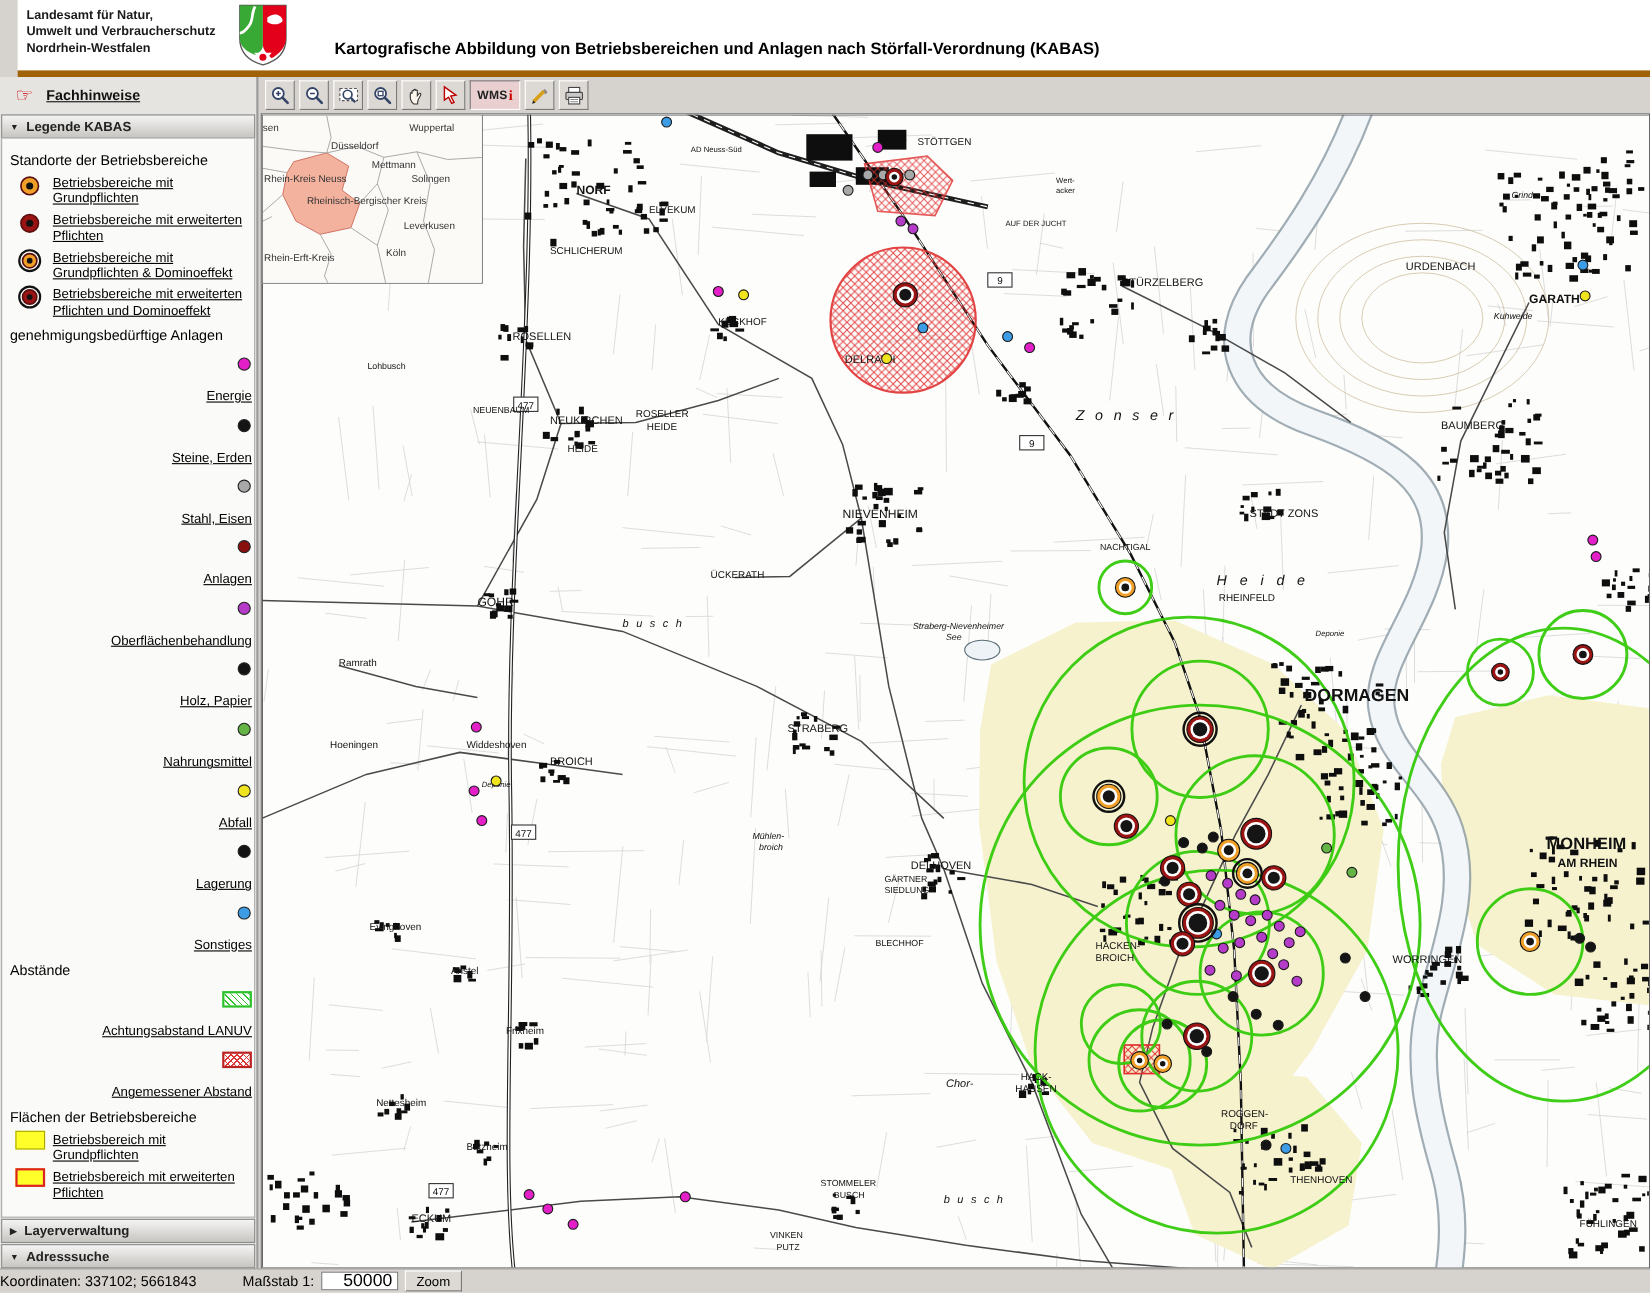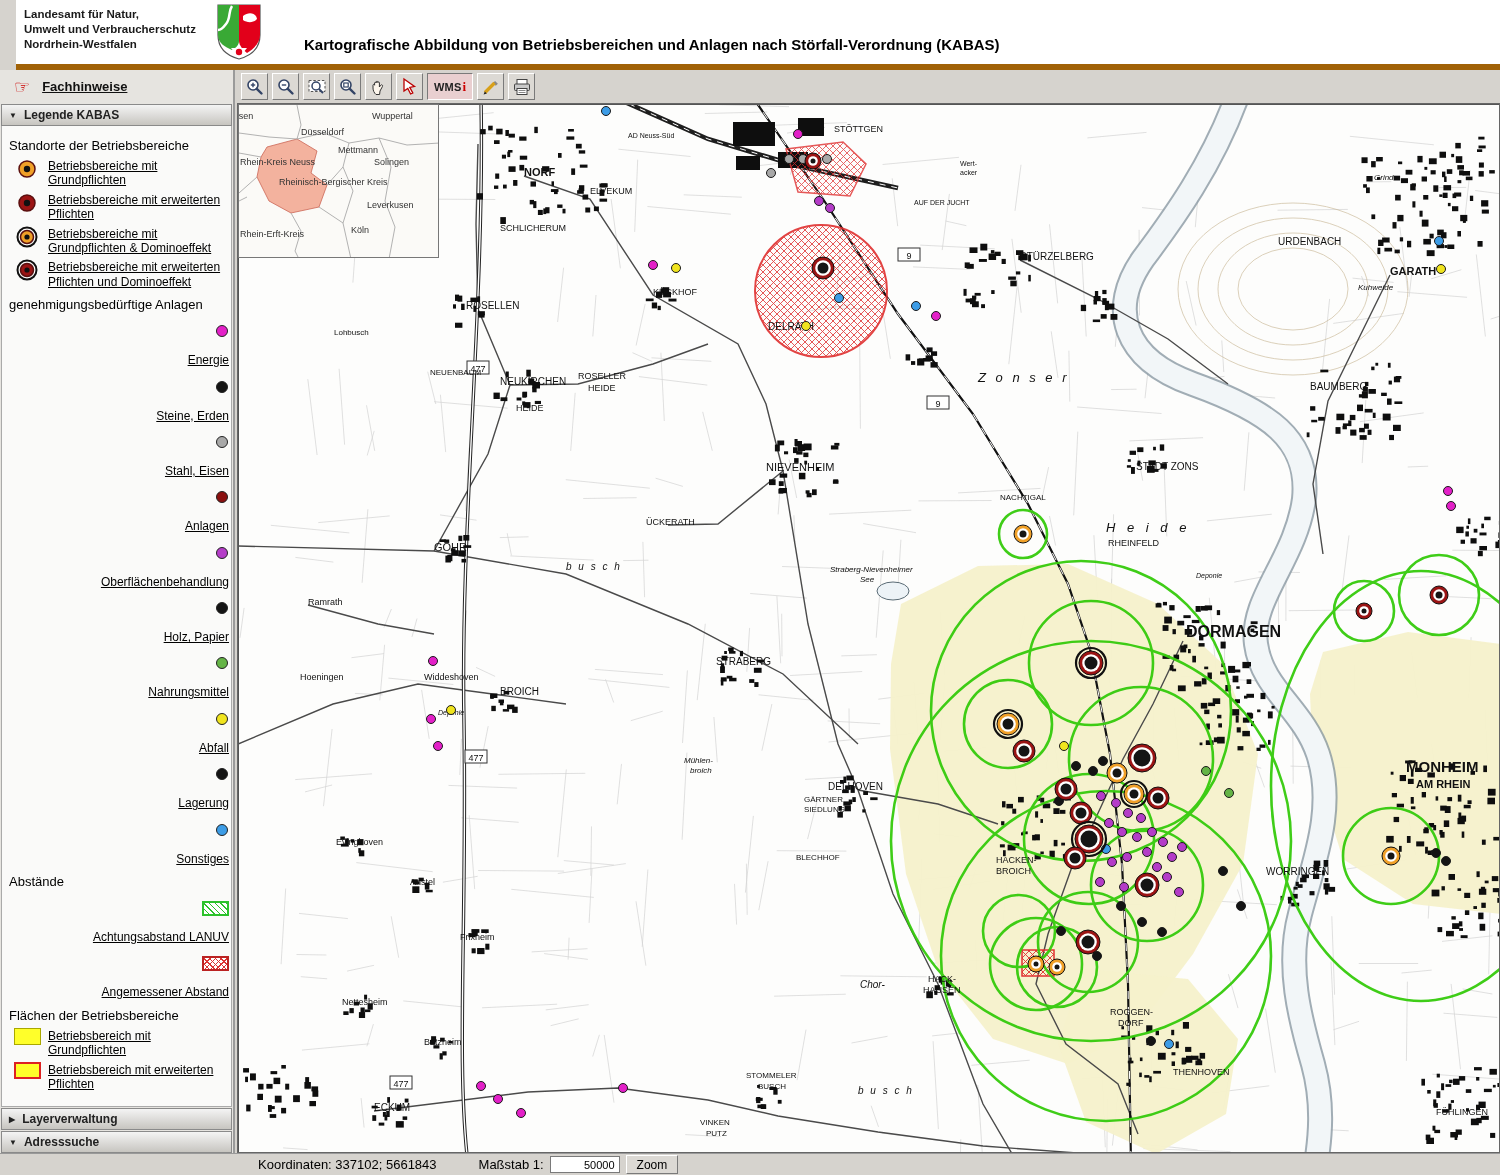--- a/index.html
+++ b/index.html
@@ -29,23 +29,23 @@
   .tbtn{width:27px;height:27px;display:flex;align-items:center;justify-content:center;background:#dcd9d4;border:1px solid;border-color:#fff #7a7a7a #7a7a7a #fff;cursor:pointer;}
   .tbtn.wide{width:46px;gap:1px;}
   .tbtn.active{border-color:#7a7a7a #fff #fff #7a7a7a;background:#e9cfd0;}
   .wms-t{font-size:11px;font-weight:bold;color:#222;letter-spacing:0.2px;}
   .wms-i{font-size:13px;font-weight:bold;color:#c00;font-family:"Liberation Serif",serif;}
   #map-wrap{position:absolute;left:237px;top:103px;width:1263px;height:1050px;background:#fff;border:1px solid #666;overflow:hidden;}
   #map-svg{position:absolute;left:0;top:0;display:block;}
   #overview{position:absolute;left:0;top:0;width:201px;height:154px;background:#fbfaf7;border:1px solid #777;overflow:hidden;}
   .ov-label{position:absolute;font-size:9px;color:#333;white-space:nowrap;}
   #statusbar{position:absolute;left:0;top:1153px;width:1500px;height:22px;background:#d6d3ce;border-top:1px solid #999;display:flex;align-items:center;font-size:13px;color:#000;}
-  #statusbar .coords{margin-left:258px;}
+  #statusbar .coords{}
   #statusbar .mst{margin-left:42px;}
-  #scale-input{width:70px;height:17px;font-size:11px;text-align:right;margin-left:6px;border:1px solid #7a7a7a;background:#fff;padding-right:4px;font-family:"Liberation Sans",sans-serif;}
+  #scale-input{width:70px;height:17px;font-size:16px;text-align:right;margin-left:6px;border:1px solid #7a7a7a;background:#fff;padding-right:4px;font-family:"Liberation Sans",sans-serif;}
   #zoom-btn{margin-left:6px;height:19px;font-size:12px;padding:0 10px;background:#dcd9d4;border:1px solid;border-color:#fff #7a7a7a #7a7a7a #fff;cursor:pointer;font-family:"Liberation Sans",sans-serif;}
 </style>
 </head>
 <body>
 
 <div id="app">
 
   <div id="header">
     <div class="agency">
       <div>Landesamt für Natur,</div>

